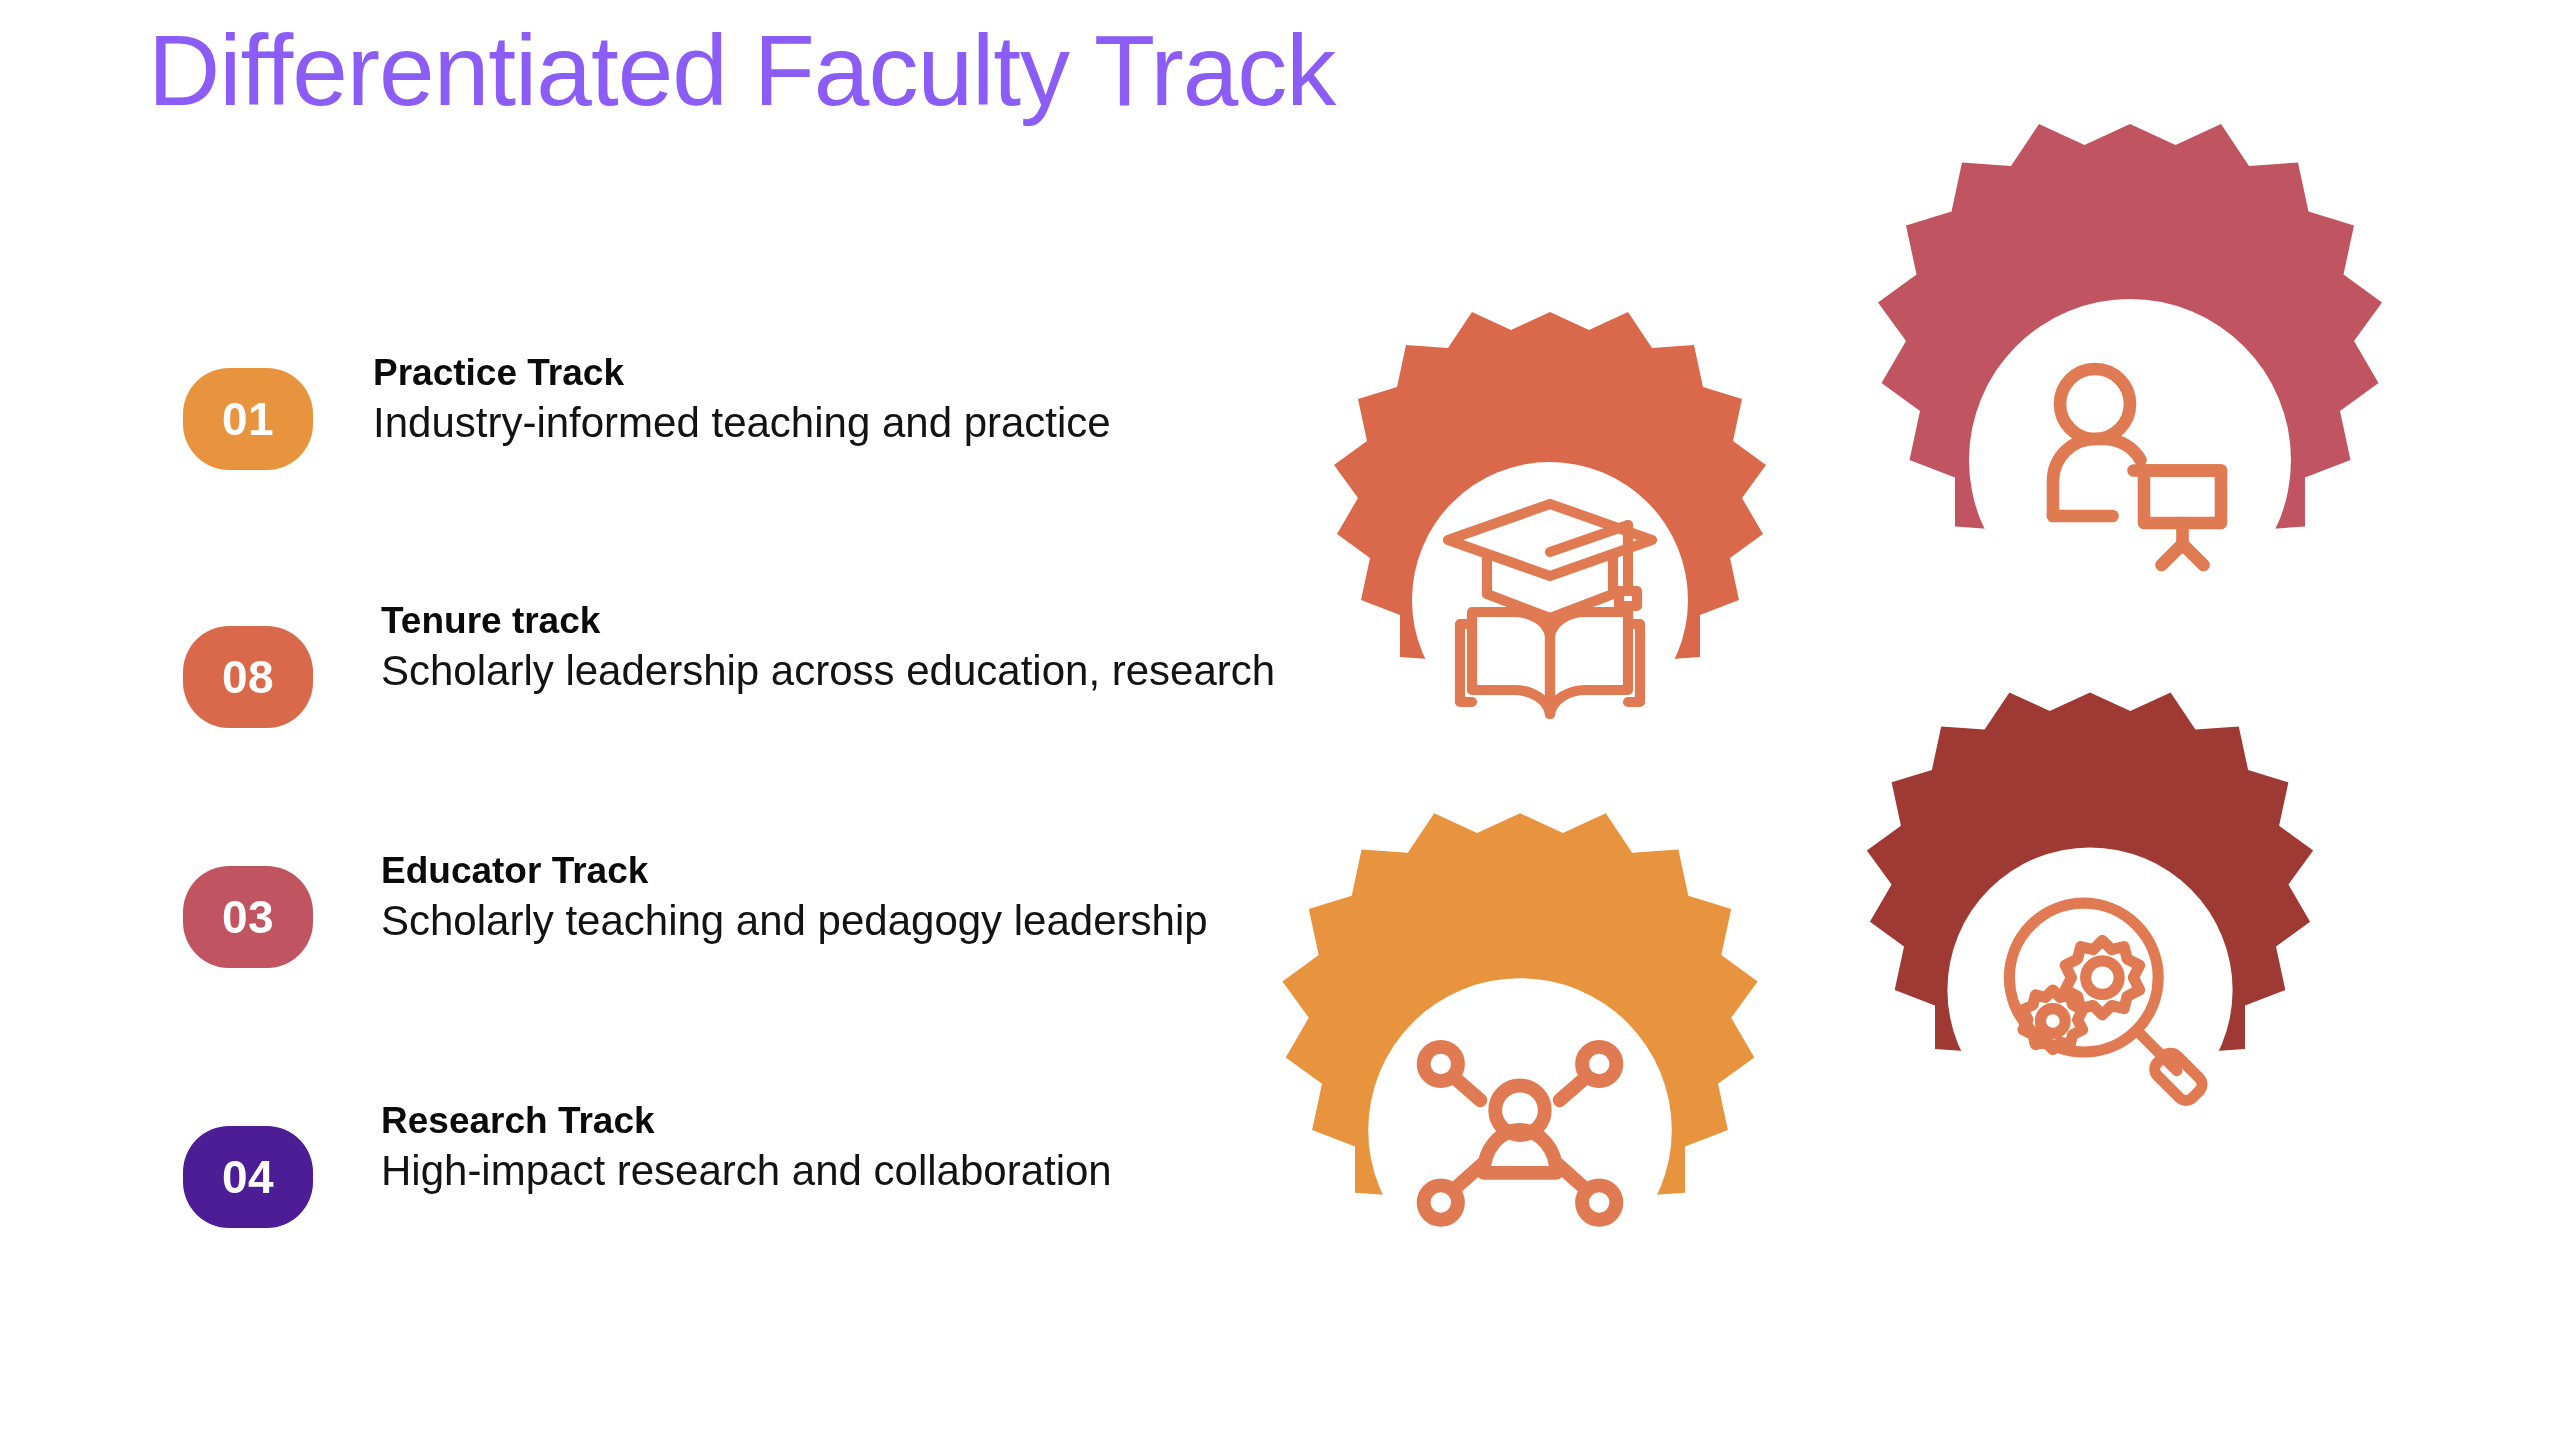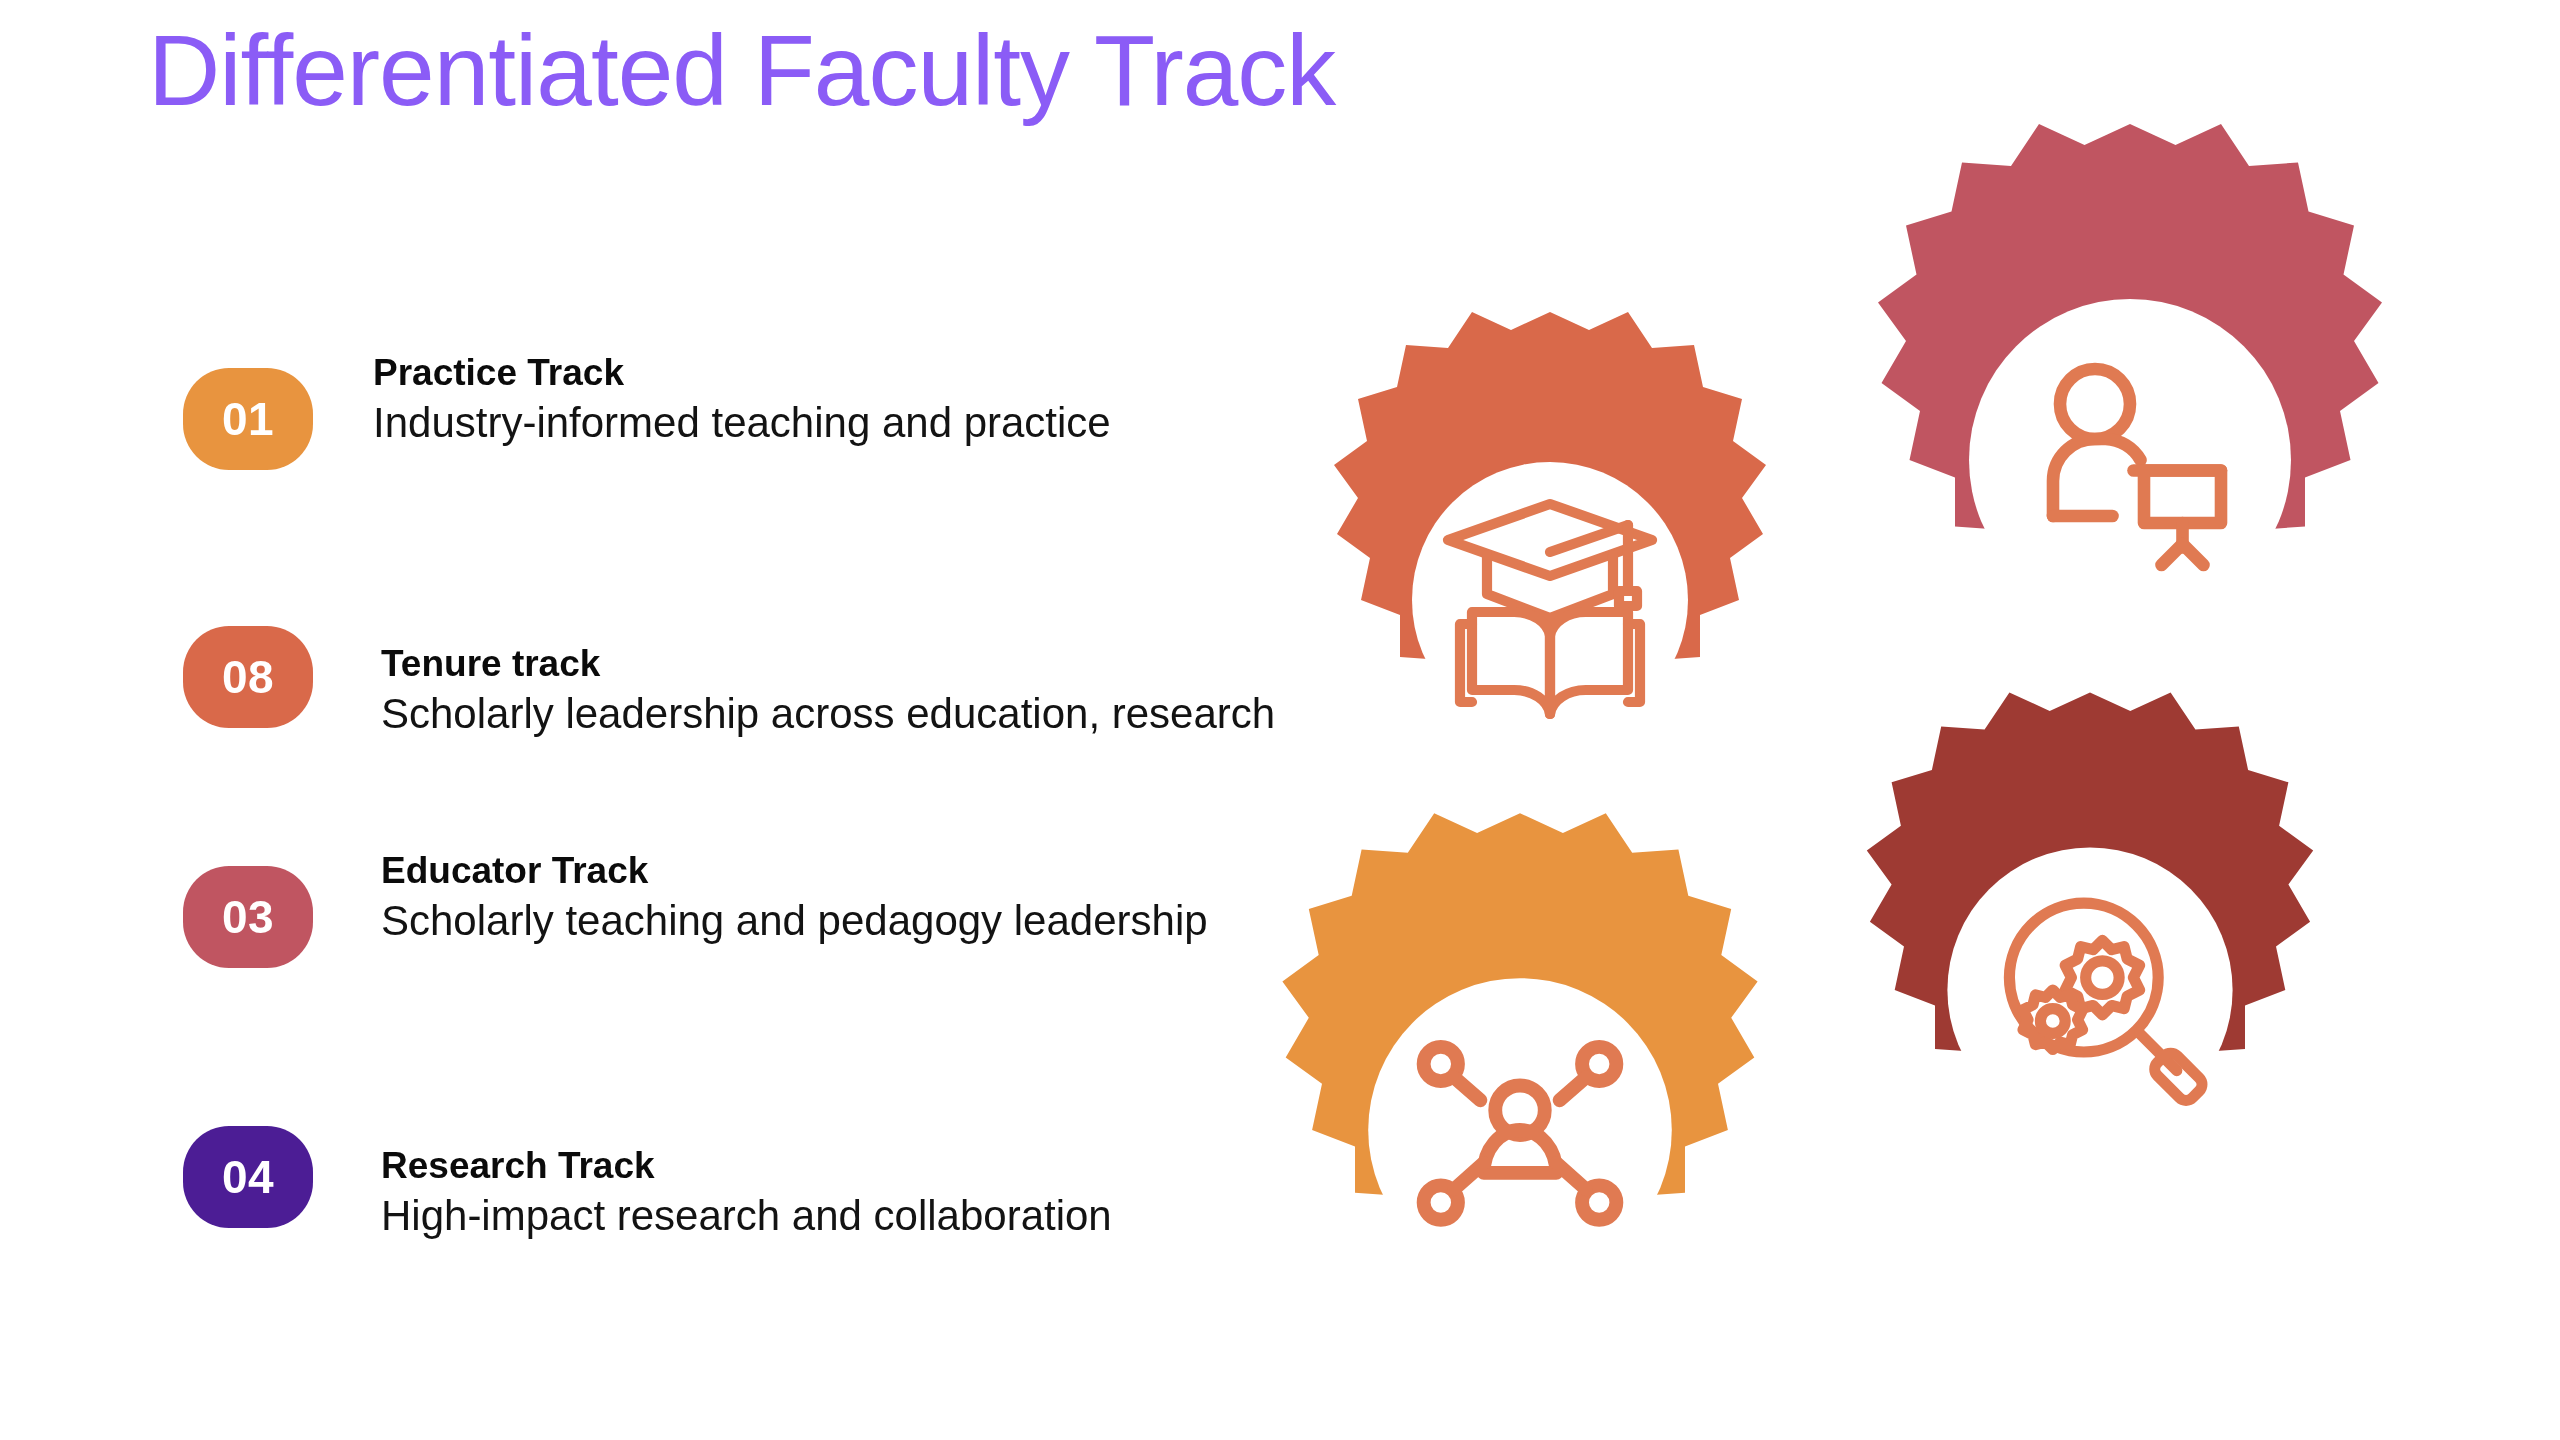--- a/index.html
+++ b/index.html
@@ -83,23 +83,23 @@
   }
   .track-sub {
     margin-top: 6px;
     font-size: 42px;
     font-weight: 400;
     color: #131313;
     line-height: 1.15;
     font-stretch: condensed;
     white-space: nowrap;
   }
-  .track-item[data-idx="1"] .track-text { left: 366px; margin-top: 43px; }
+  .track-item[data-idx="1"] .track-text { left: 366px; }
   .track-item[data-idx="2"] .track-text { left: 366px; }
-  .track-item[data-idx="3"] .track-text { left: 366px; margin-top: 45px; }
+  .track-item[data-idx="3"] .track-text { left: 366px; }
 
   
   #gear-cluster {
     position: absolute;
     left: 1180px;
     top: 80px;
     width: 1380px;
     height: 1380px;
   }
   .gear-wrap { position: absolute; }

